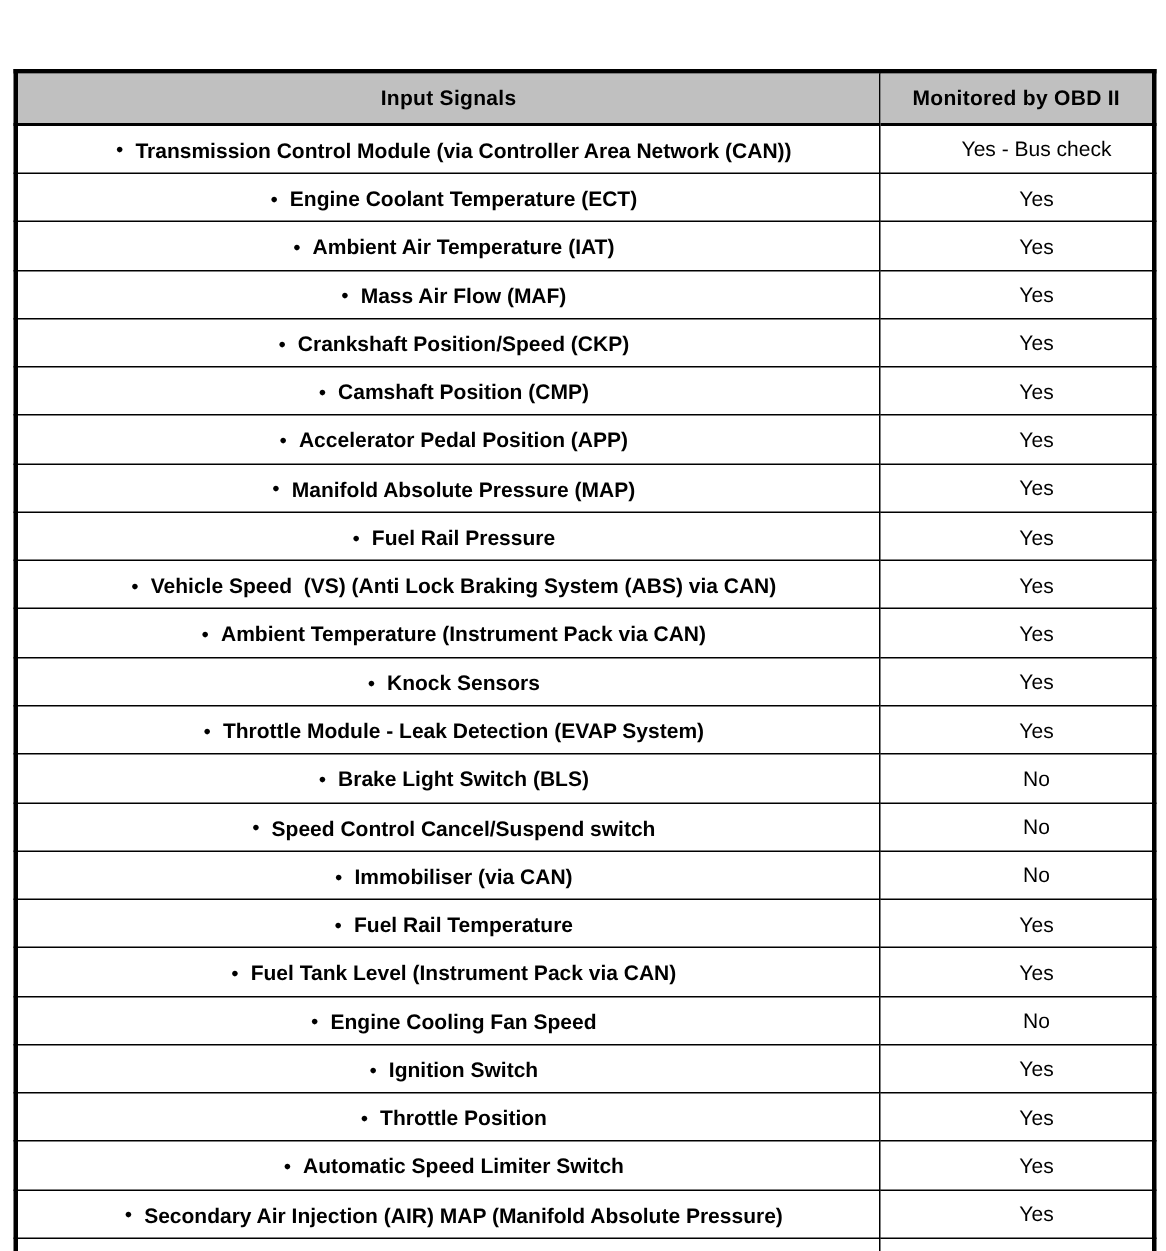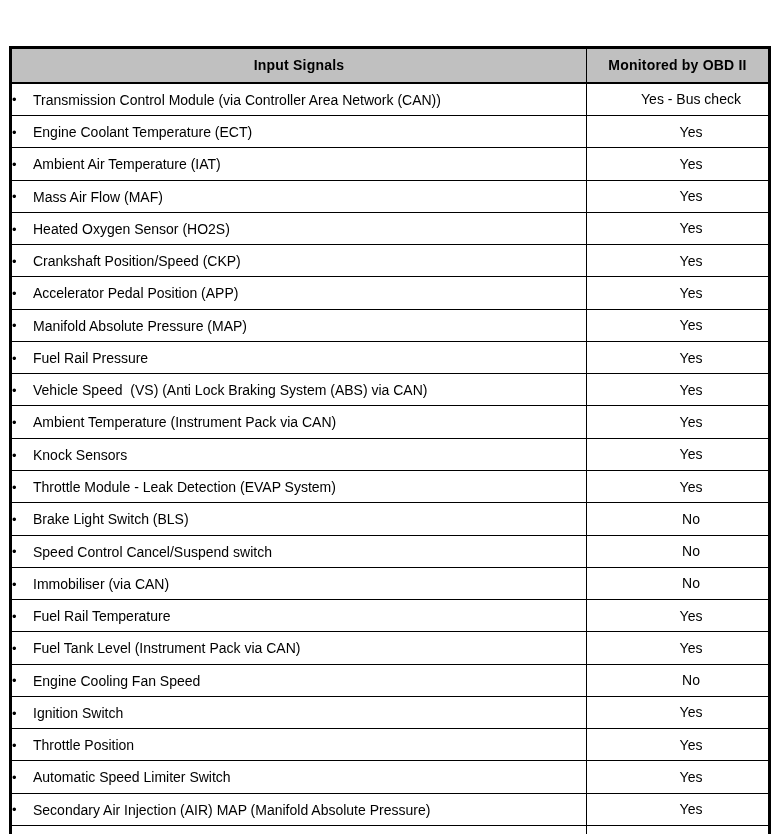--- a/index.html
+++ b/index.html
@@ -42,23 +42,24 @@
     text-align: center;
     height: 35px;
     border-bottom: 2px solid var(--border-color);
     letter-spacing: 0.2px;
   }
   td {
     font-size: 14px;
     background: #ffffff;
   }
   td.sig {
-    text-align: left;
+    text-align: center;
     padding-left: 0;
     white-space: pre;
+    font-weight: bold;
   }
   td.sig .bullet {
     display: inline-block;
     width: 21px;
     font-size: 13px;
     vertical-align: middle;
   }
   td.sig .sig-label {
     vertical-align: middle;
   }
@@ -92,25 +93,25 @@
       </tr>
       <tr>
         <td class="sig"><span class="bullet">•</span><span class="sig-label">Ambient Air Temperature (IAT)</span></td>
         <td class="mon">Yes</td>
       </tr>
       <tr>
         <td class="sig"><span class="bullet">•</span><span class="sig-label">Mass Air Flow (MAF)</span></td>
         <td class="mon">Yes</td>
       </tr>
       <tr>
-        <td class="sig"><span class="bullet">•</span><span class="sig-label">Heated Oxygen Sensor (HO2S)</span></td>
+        <td class="sig"><span class="bullet">•</span><span class="sig-label">Crankshaft Position/Speed (CKP)</span></td>
         <td class="mon">Yes</td>
       </tr>
       <tr>
-        <td class="sig"><span class="bullet">•</span><span class="sig-label">Crankshaft Position/Speed (CKP)</span></td>
+        <td class="sig"><span class="bullet">•</span><span class="sig-label">Camshaft Position (CMP)</span></td>
         <td class="mon">Yes</td>
       </tr>
       <tr>
         <td class="sig"><span class="bullet">•</span><span class="sig-label">Accelerator Pedal Position (APP)</span></td>
         <td class="mon">Yes</td>
       </tr>
       <tr>
         <td class="sig"><span class="bullet">•</span><span class="sig-label">Manifold Absolute Pressure (MAP)</span></td>
         <td class="mon">Yes</td>
       </tr>

